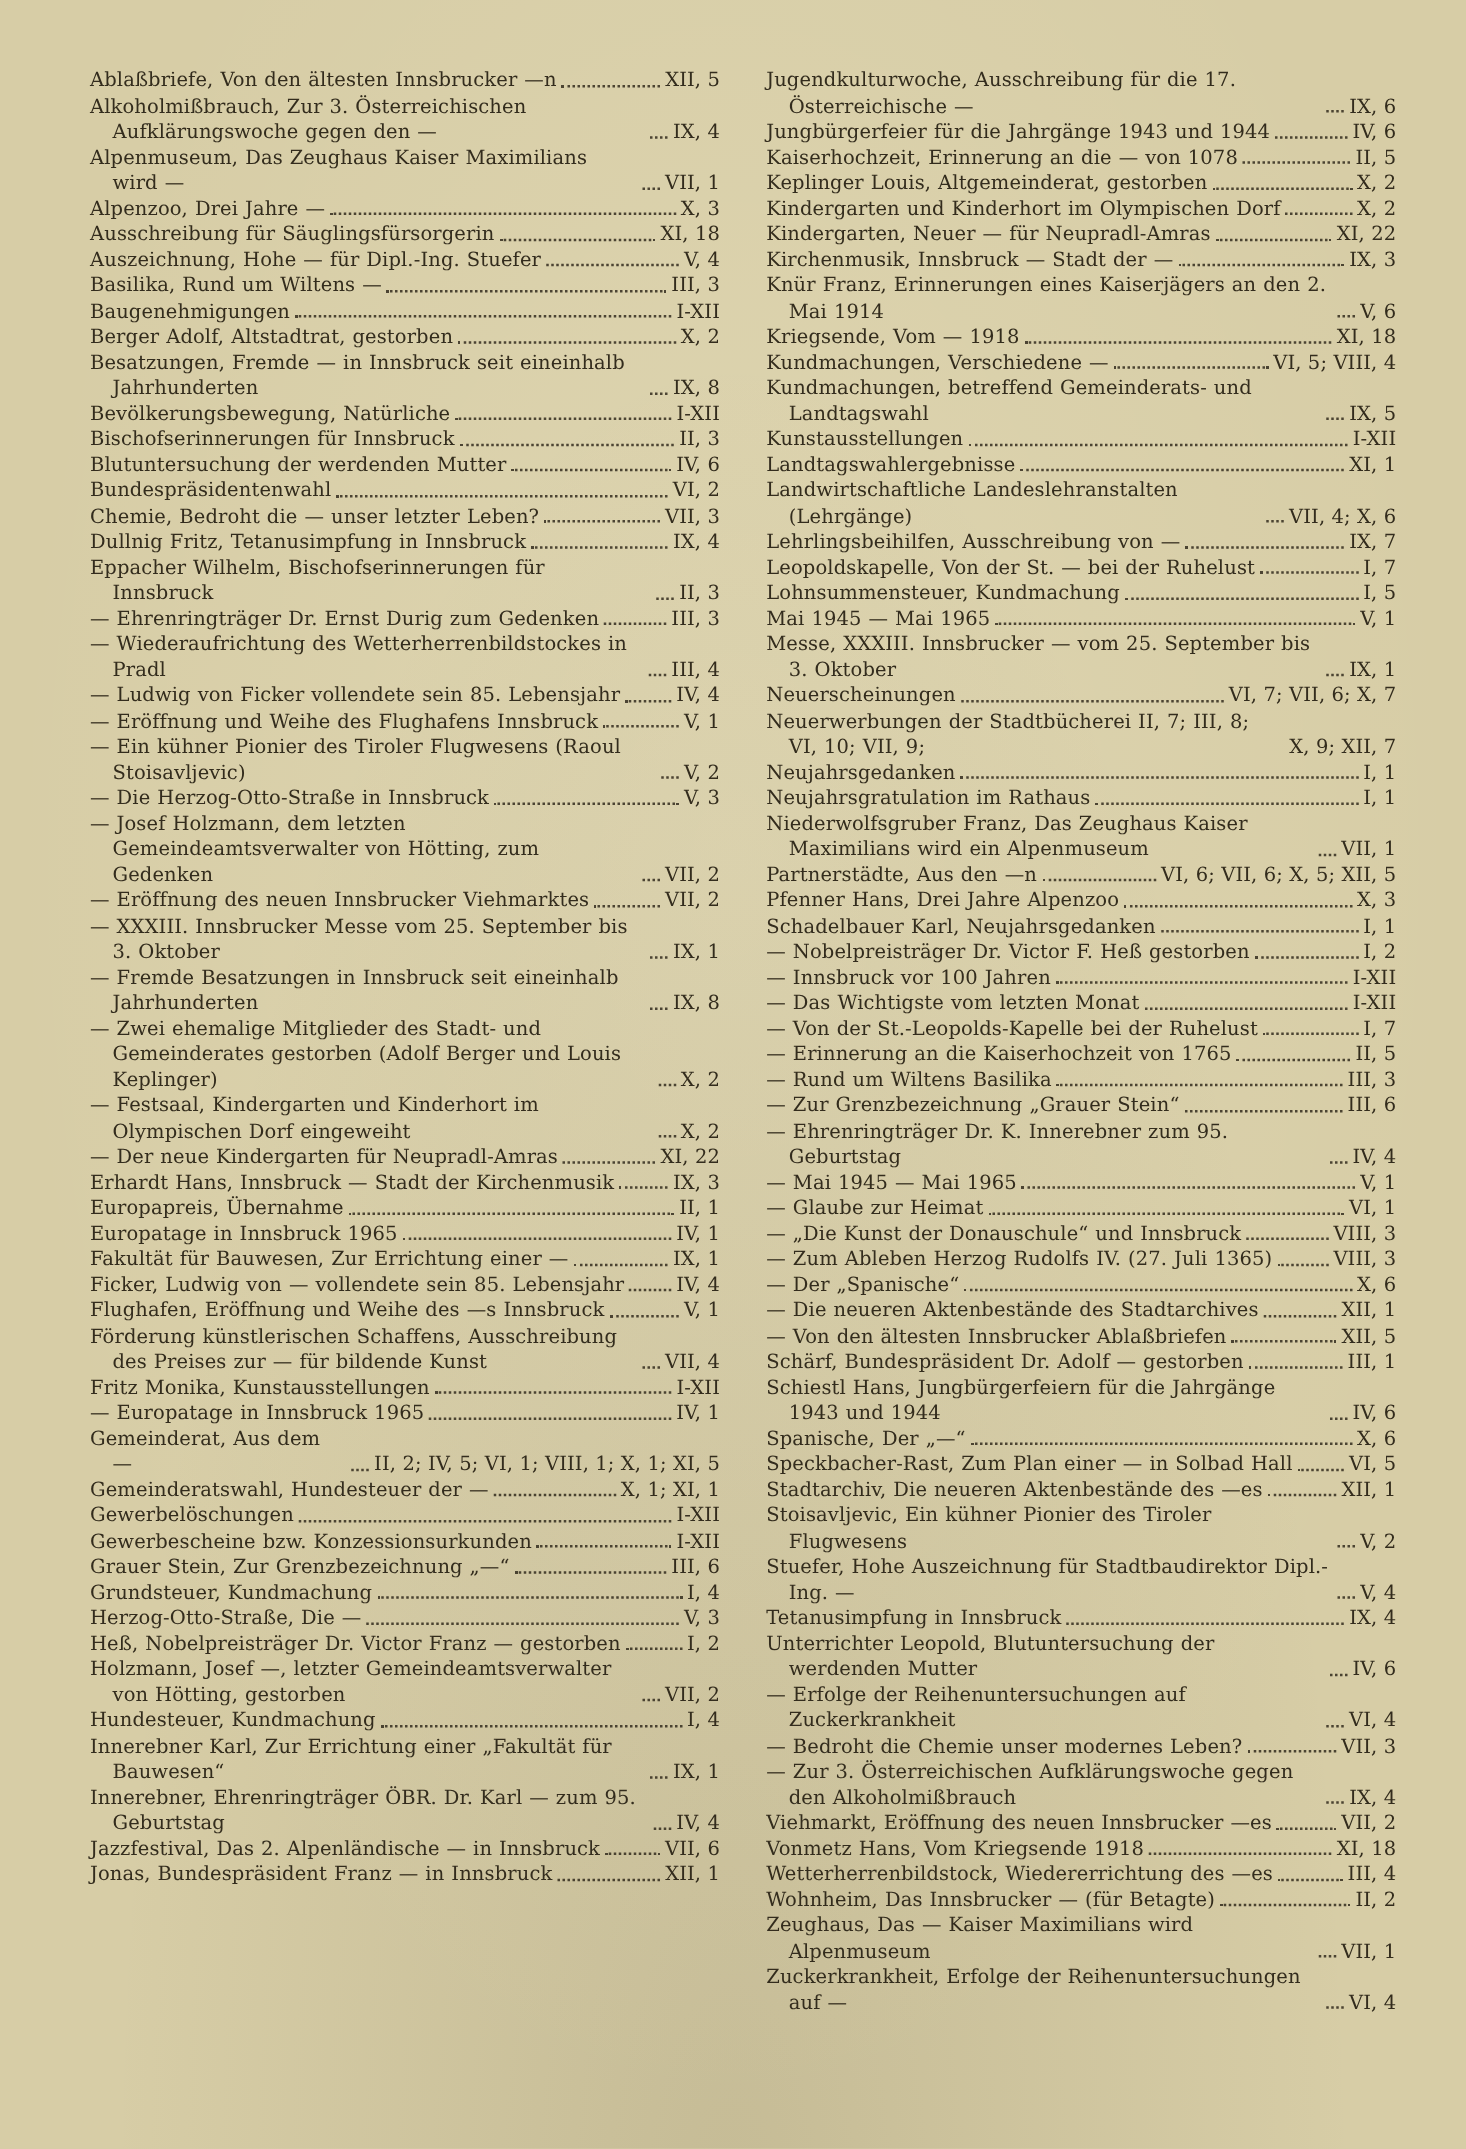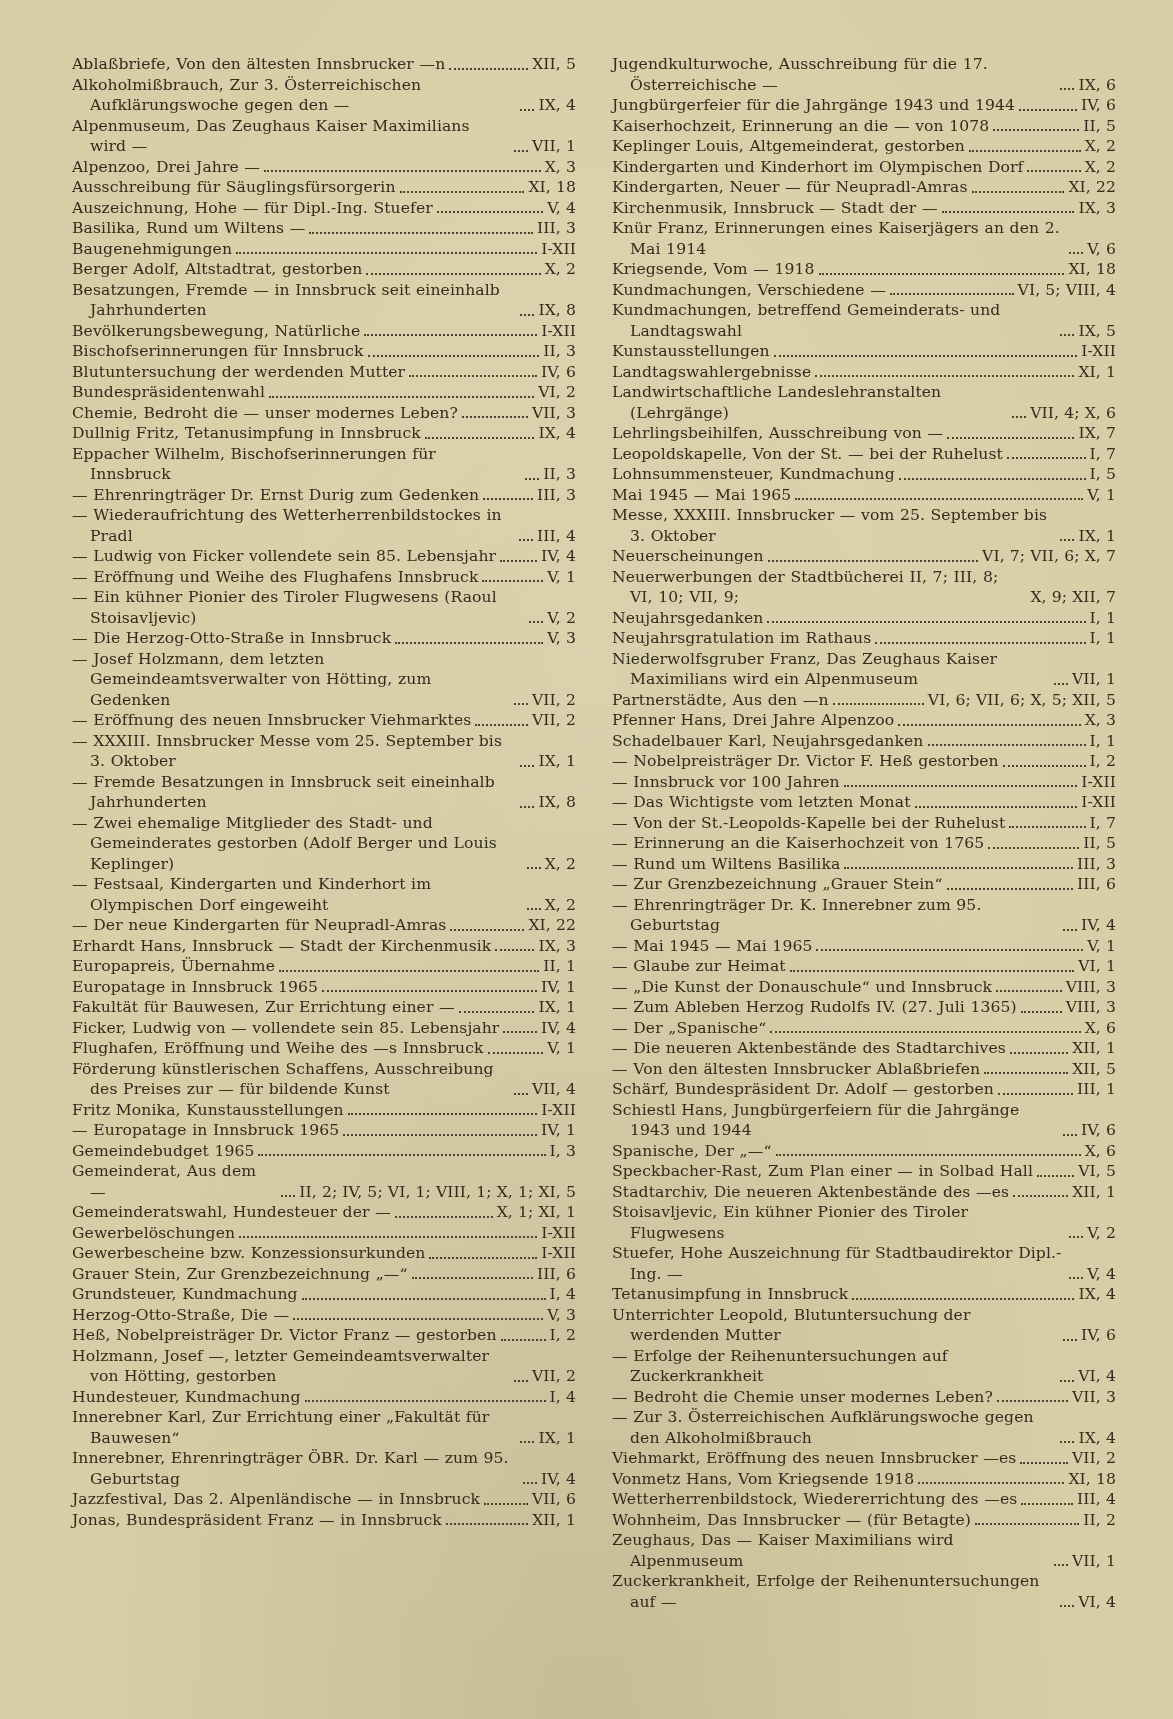--- a/index.html
+++ b/index.html
@@ -23,20 +23,21 @@
     padding: 54px 56px 40px 72px;
     background:
       radial-gradient(ellipse at 50% 40%, rgba(255,250,225,0.18), rgba(0,0,0,0) 70%),
       radial-gradient(ellipse at 50% 105%, rgba(90,80,50,0.14), rgba(0,0,0,0) 60%),
       var(--paper);
   }
   .columns {
     display: flex;
     gap: 36px;
     align-items: flex-start;
+    justify-content: space-between;
   }
   .col {
     width: 504px;
     flex: 0 0 504px;
     font-size: 15.6px;
     line-height: 20.5px;
     letter-spacing: 0.1px;
   }
   .entry {
     display: flex;
@@ -150,21 +151,21 @@
     <span class="entry-ref">IV, 6</span>
   </div>
 
   <div class="entry">
     <span class="entry-text">Bundespräsidentenwahl</span>
     <span class="dot-leader"></span>
     <span class="entry-ref">VI, 2</span>
   </div>
 
   <div class="entry">
-    <span class="entry-text">Chemie, Bedroht die — unser modernes Leben?</span>
+    <span class="entry-text">Chemie, Bedroht die — unser letzter Leben?</span>
     <span class="dot-leader"></span>
     <span class="entry-ref">VII, 3</span>
   </div>
 
   <div class="entry">
     <span class="entry-text">Dullnig Fritz, Tetanusimpfung in Innsbruck</span>
     <span class="dot-leader"></span>
     <span class="entry-ref">IX, 4</span>
   </div>
 
@@ -299,25 +300,20 @@
     <span class="dot-leader"></span>
     <span class="entry-ref">I-XII</span>
   </div>
 
   <div class="entry">
     <span class="entry-text">— Europatage in Innsbruck 1965</span>
     <span class="dot-leader"></span>
     <span class="entry-ref">IV, 1</span>
   </div>
 
-  <div class="entry">
-    <span class="entry-text">Gemeindebudget 1965</span>
-    <span class="dot-leader"></span>
-    <span class="entry-ref">I, 3</span>
-  </div>
 
   <div class="entry">
     <span class="entry-text">Gemeinderat, Aus dem —</span>
     <span class="dot-leader"></span>
     <span class="entry-ref">II, 2; IV, 5; VI, 1; VIII, 1; X, 1; XI, 5</span>
   </div>
 
   <div class="entry">
     <span class="entry-text">Gemeinderatswahl, Hundesteuer der —</span>
     <span class="dot-leader"></span>

